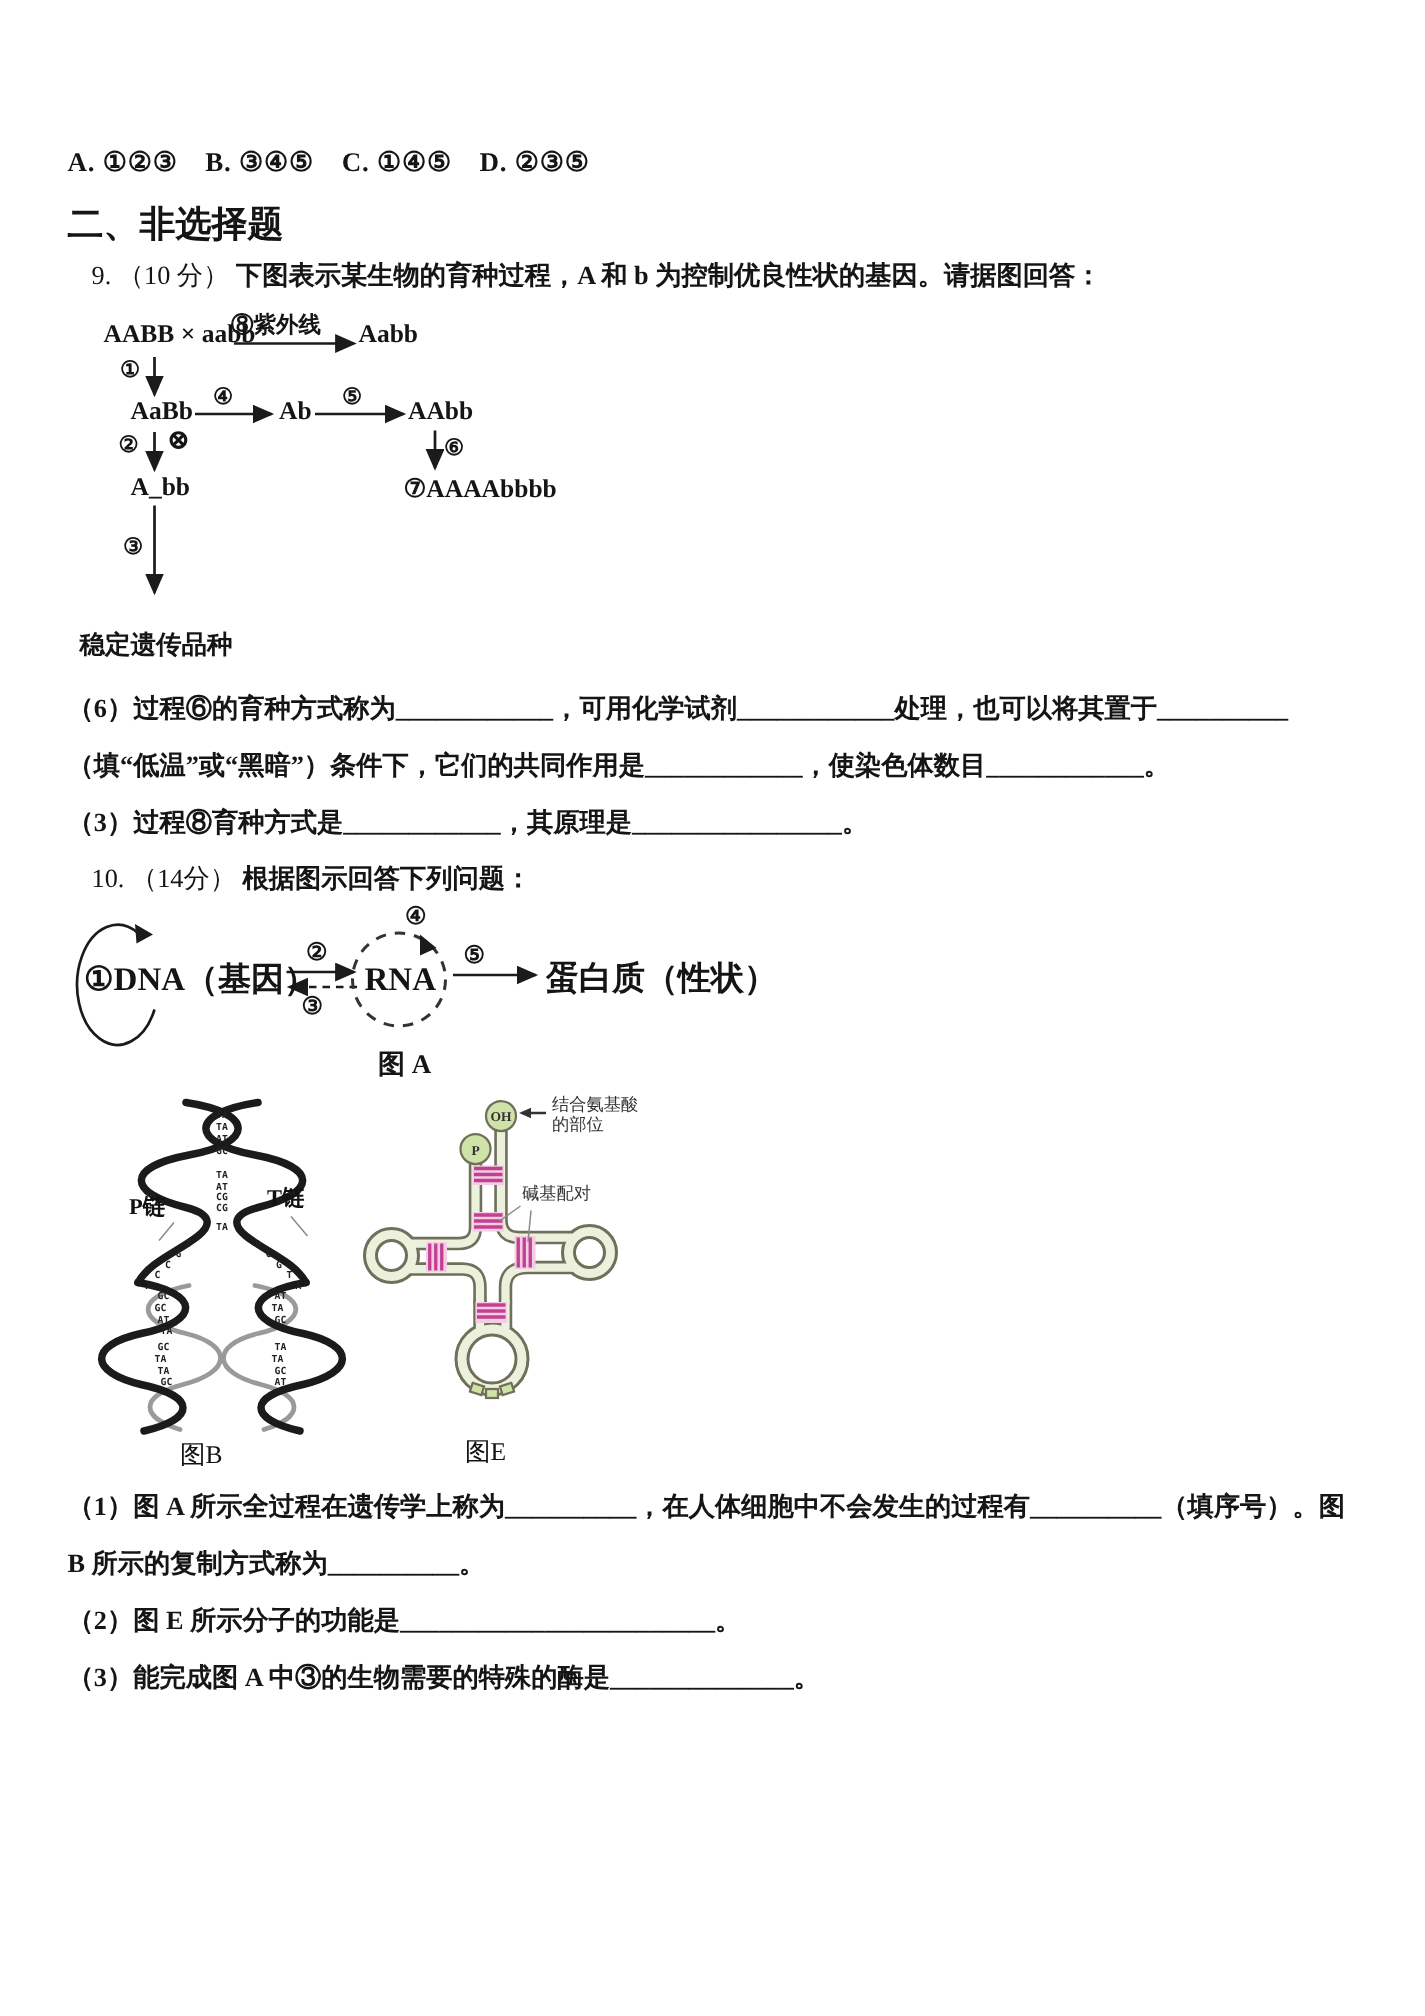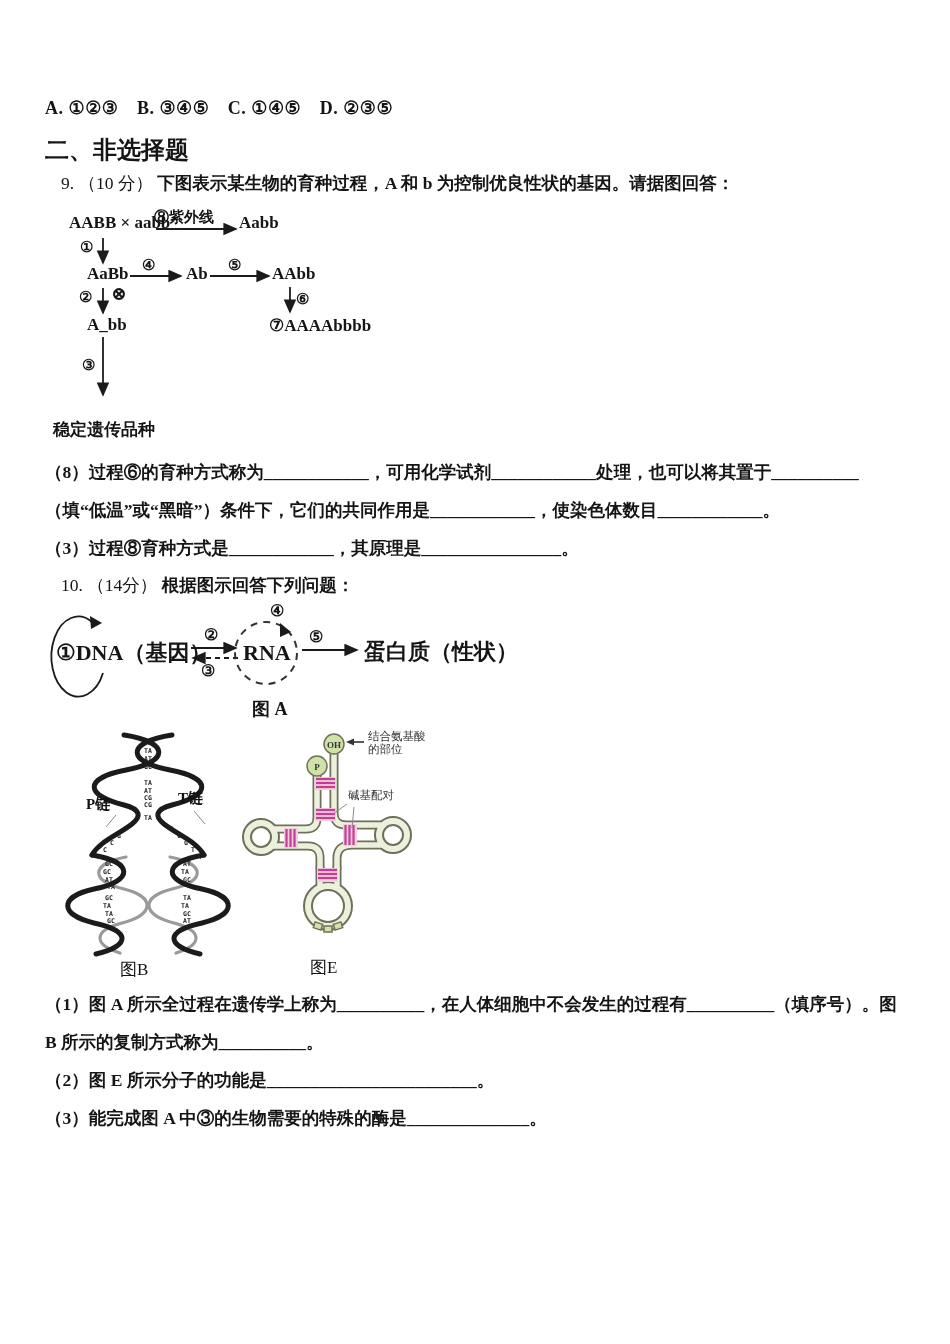--- a/index.html
+++ b/index.html
@@ -89,21 +89,21 @@
     <span class="node cn" style="left:26px;top:78px;">②</span>
     <span class="node big" style="left:58px;top:75px;">⊗</span>
     <span class="node" style="left:34px;top:106px;">A_bb</span>
     <span class="node cn" style="left:243px;top:80px;">⑥</span>
     <span class="node" style="left:196px;top:107px;margin-left:20px;">⑦AAAAbbbb</span>
     <span class="node cn" style="left:29px;top:146px;">③</span>
     <span class="node" style="left:0px;top:171px;margin-top:40px;">稳定遗传品种</span>
   </div>
 
   <div class="qi">
-    <p>（8）过程⑥的育种方式称为____________，可用化学试剂____________处理，也可以将其置于__________（填“低温”或“黑暗”）条件下，它们的共同作用是____________，使染色体数目____________。</p>
+    <p>（6）过程⑥的育种方式称为____________，可用化学试剂____________处理，也可以将其置于__________（填“低温”或“黑暗”）条件下，它们的共同作用是____________，使染色体数目____________。</p>
     <p>（3）过程⑧育种方式是____________，其原理是________________。</p>
   </div>
 
   <p class="q-head"><span class="q-num">10.</span>
     <span class="q-num">（14分）</span>
     <span class="q-intro">根据图示回答下列问题：</span></p>
 
   <div class="figs">
 
     <div class="figA">

